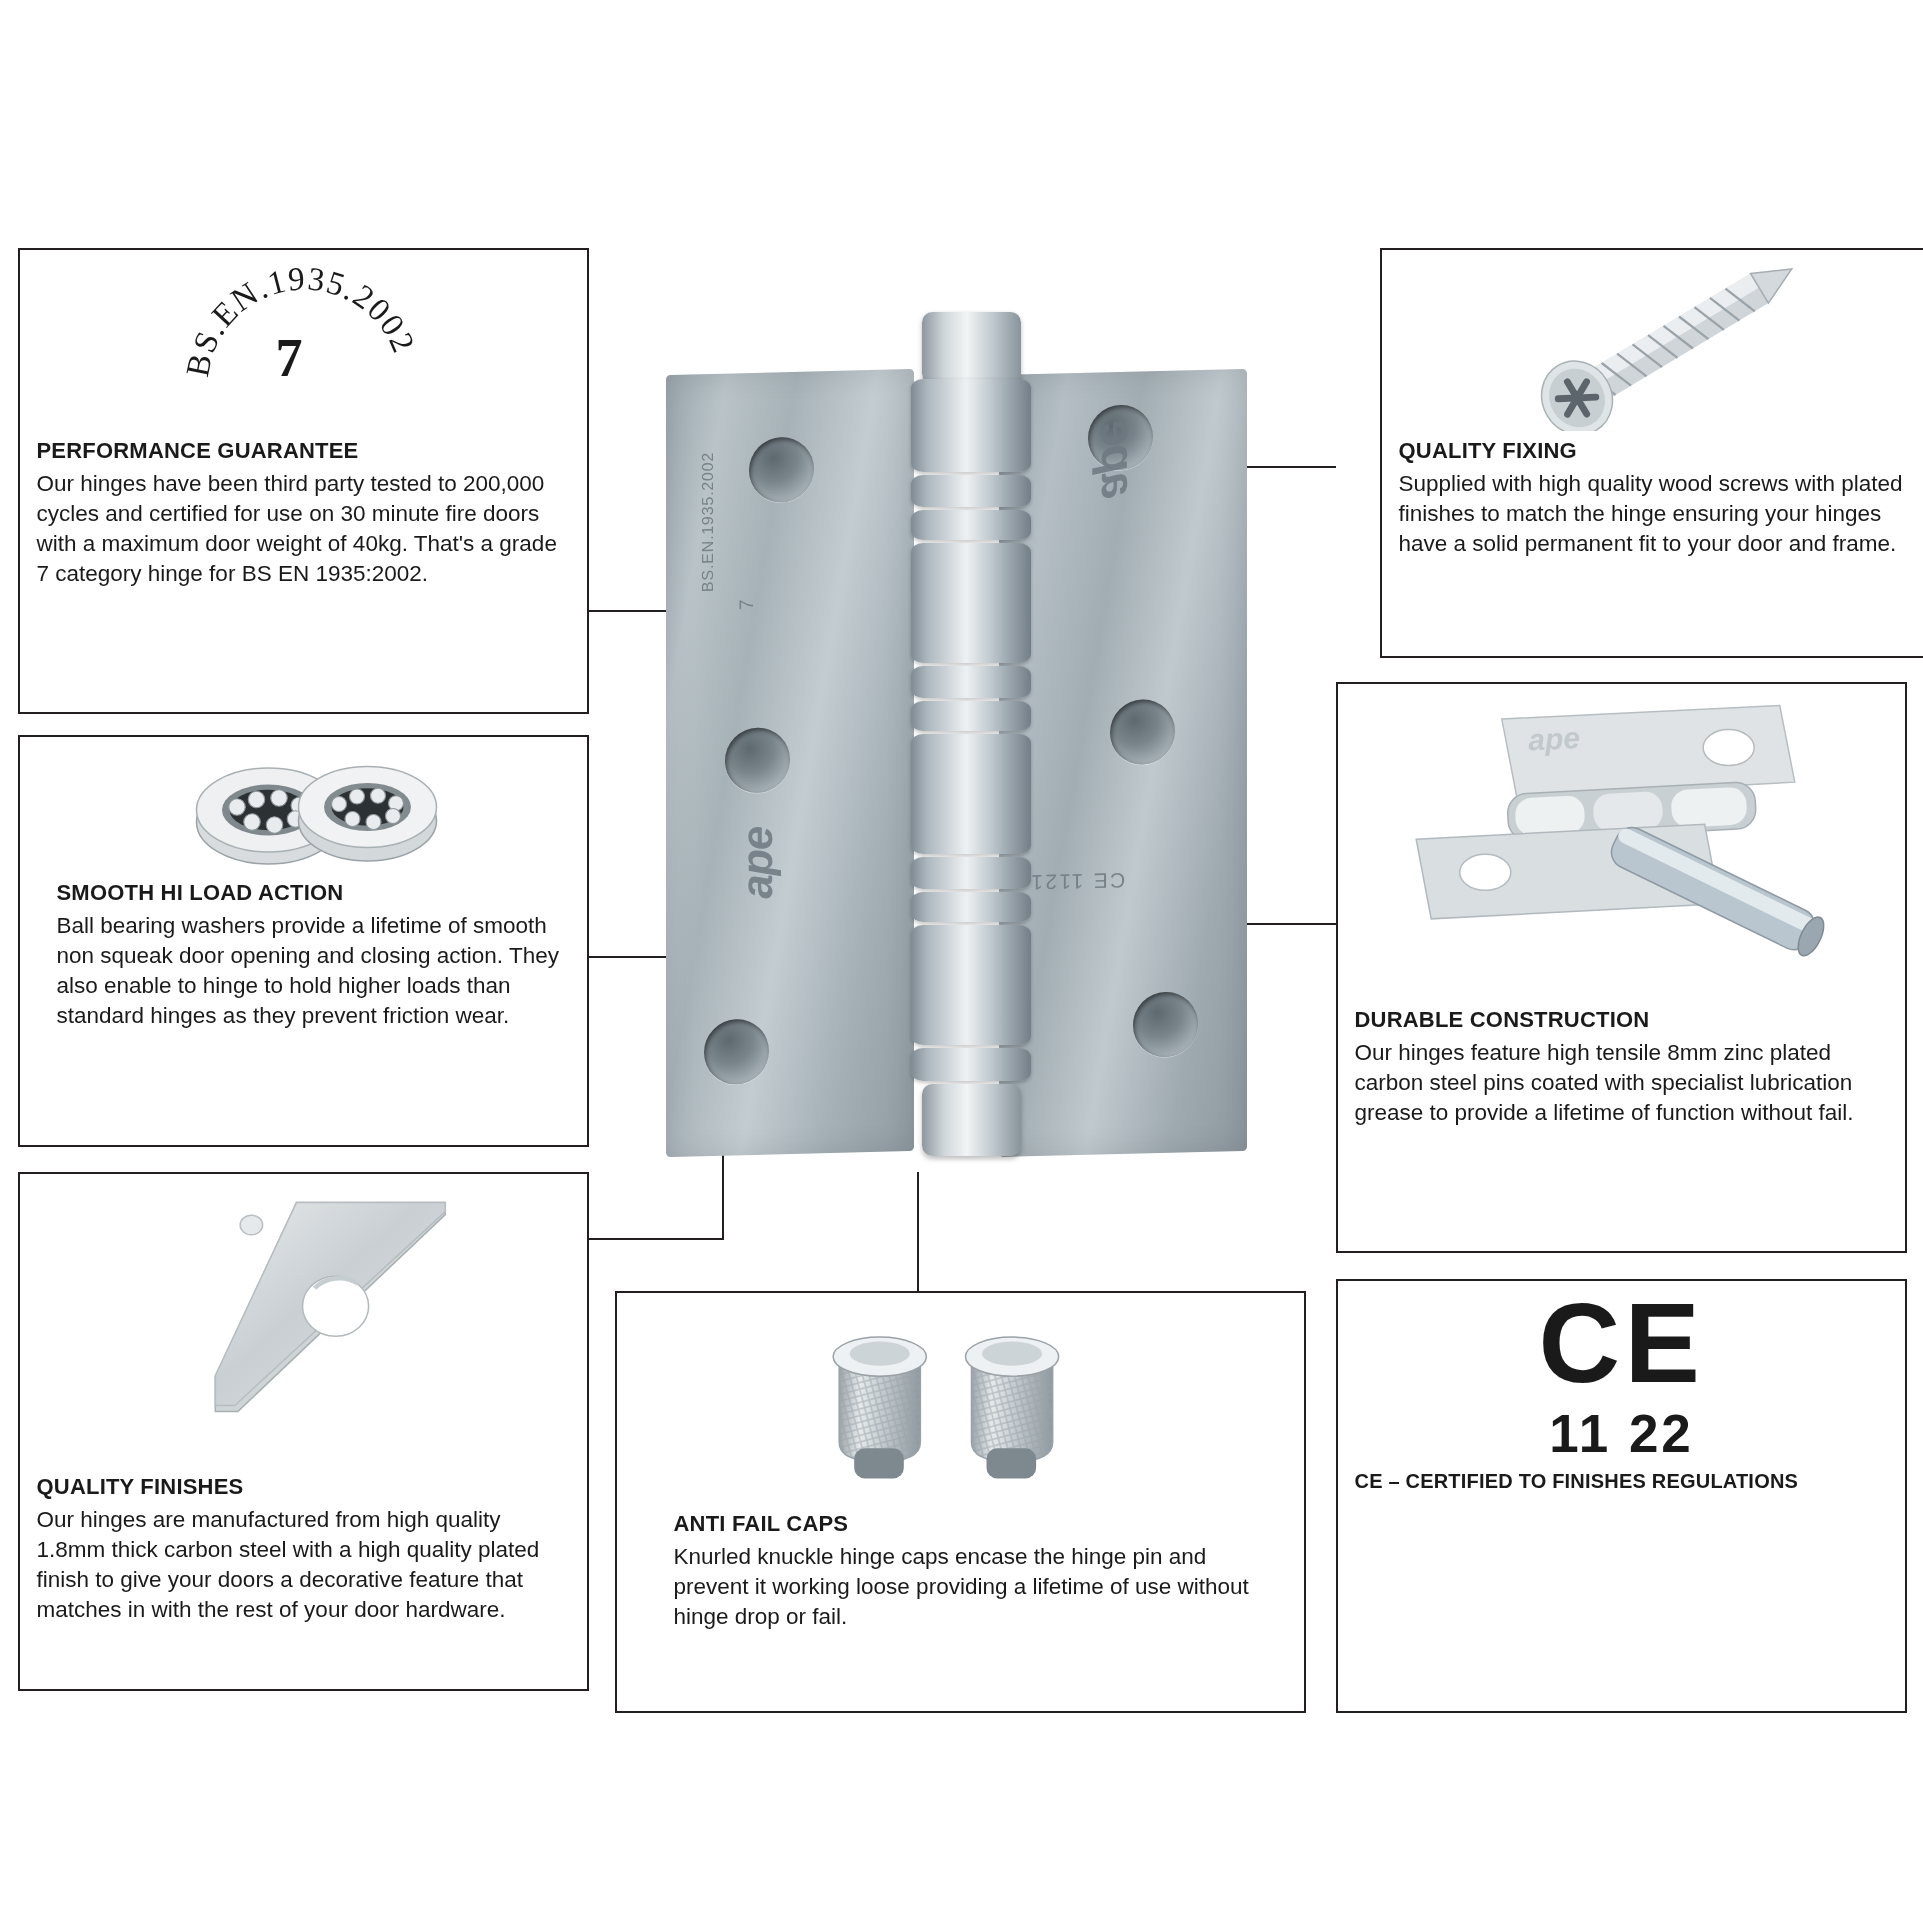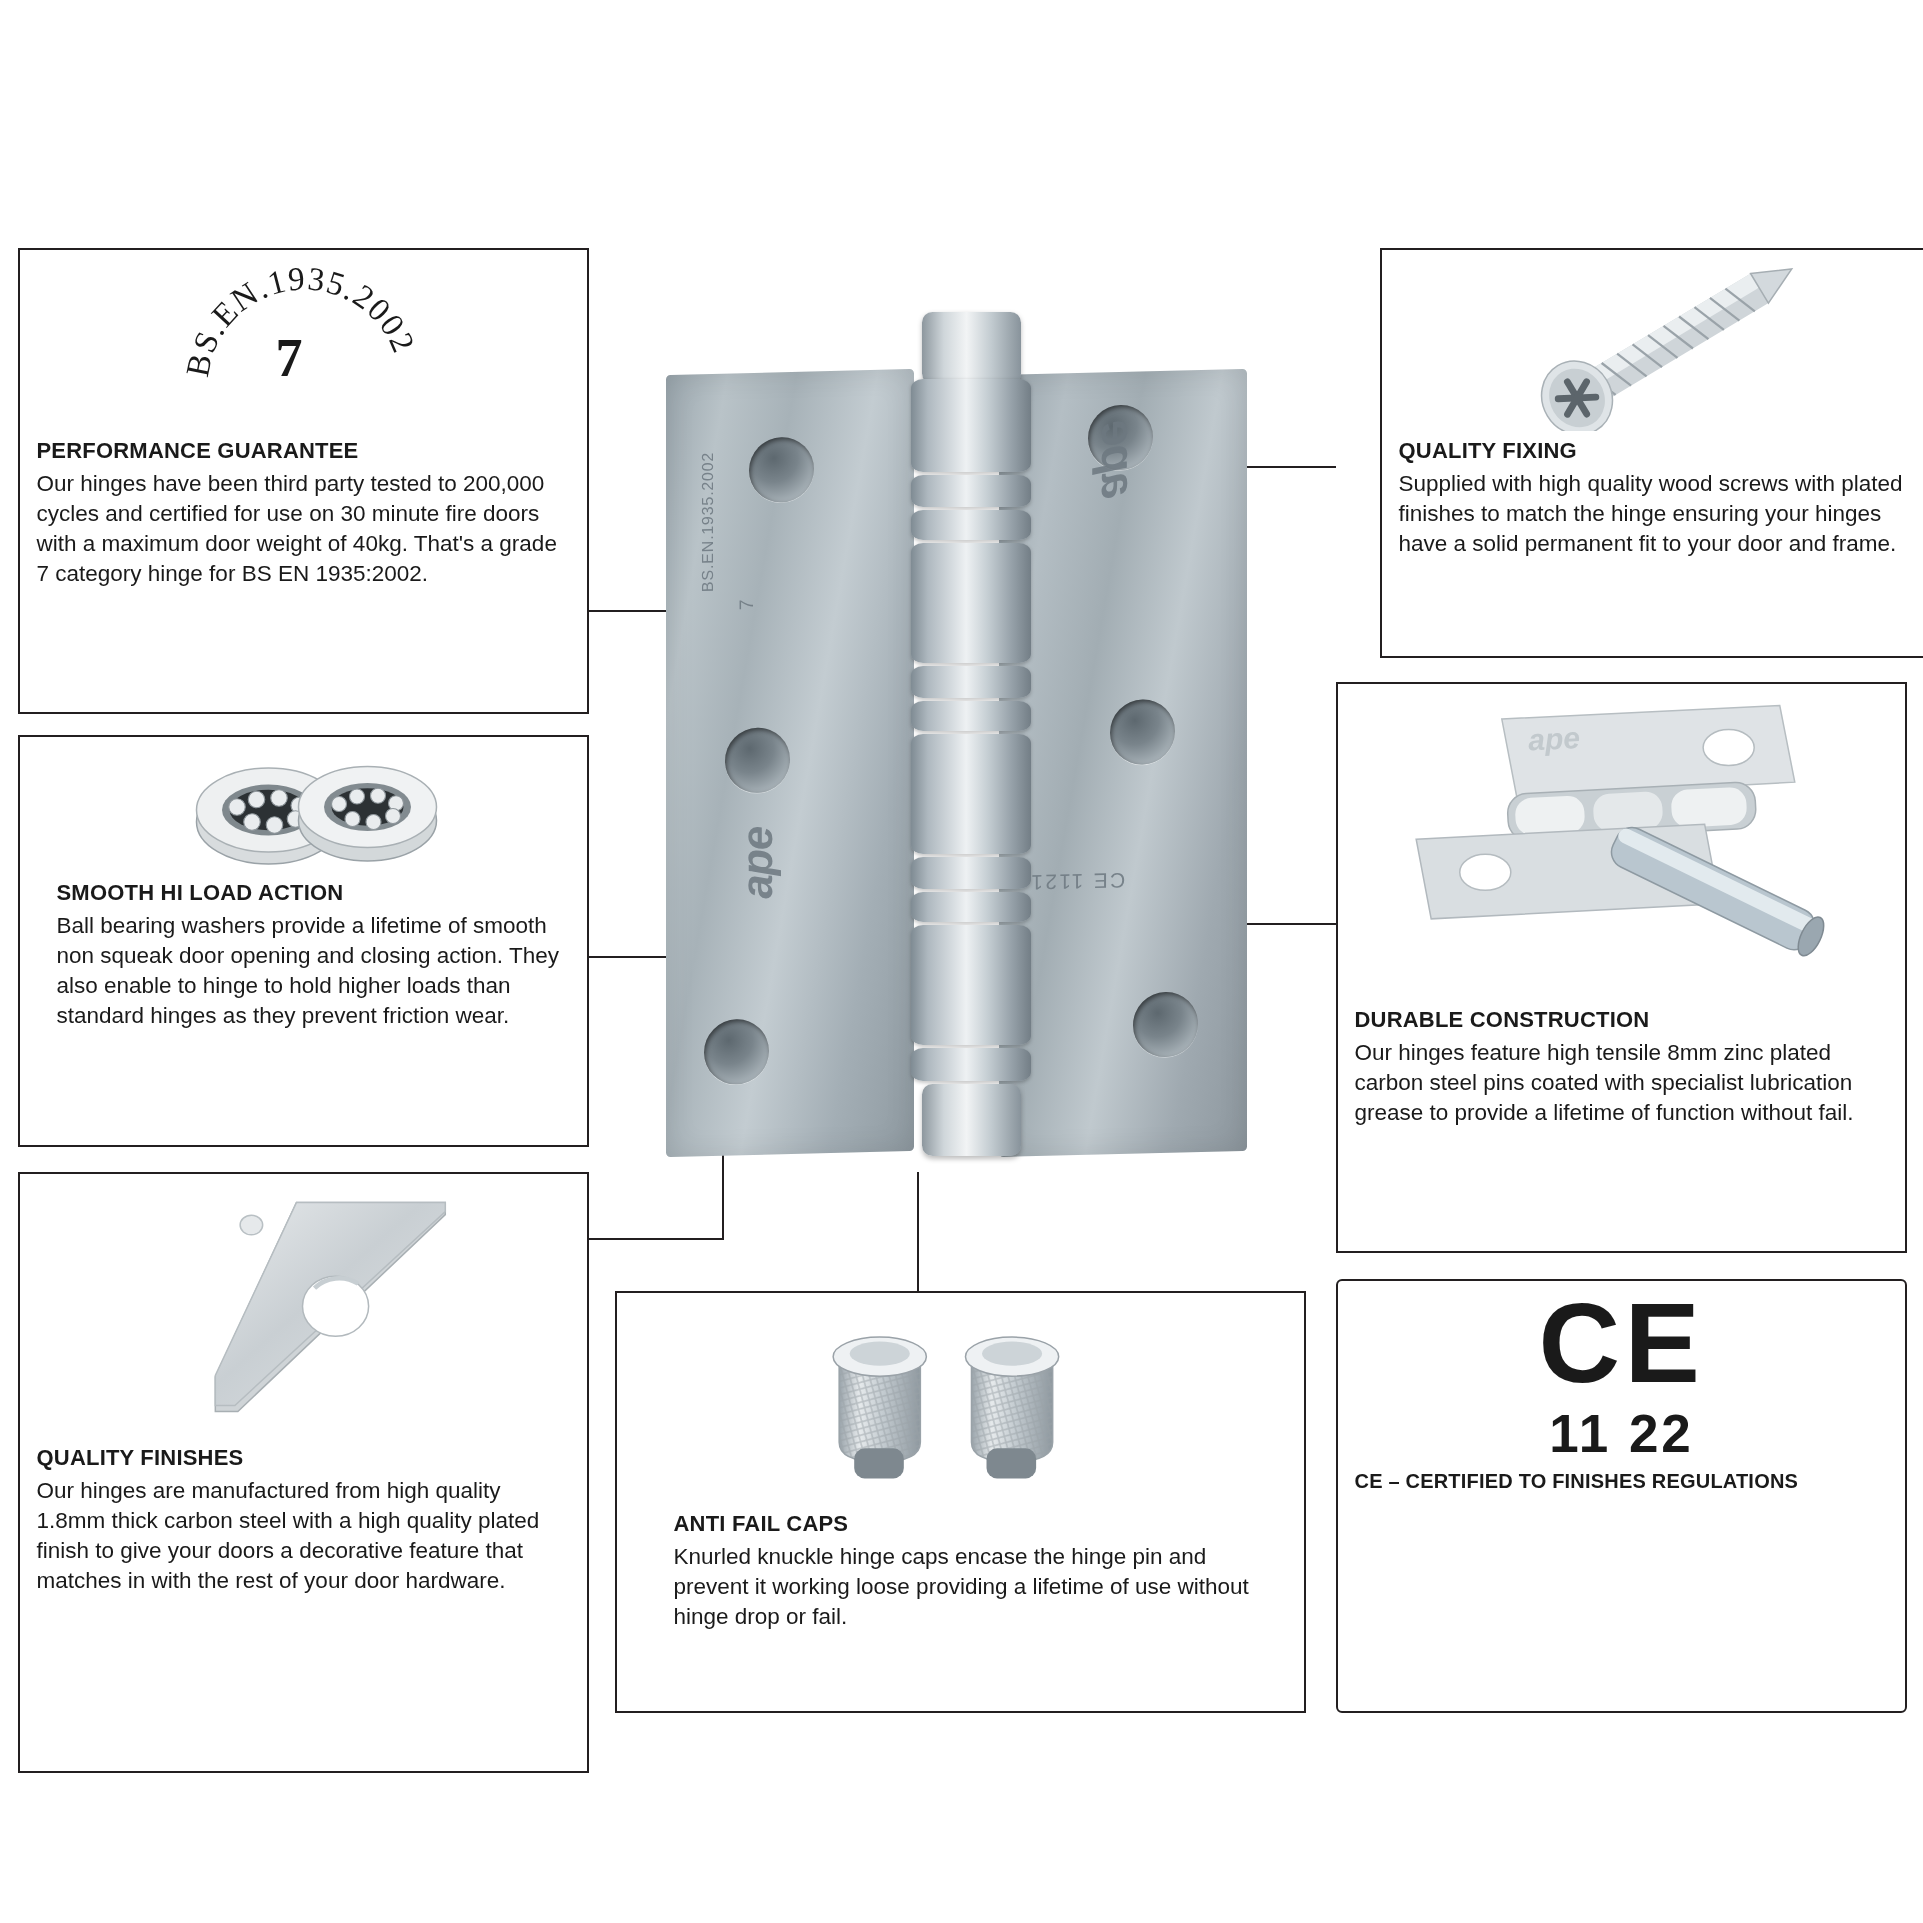--- a/index.html
+++ b/index.html
@@ -54,25 +54,25 @@
   }
   .body {
     font-size: 22.5px;
     line-height: 1.33;
     margin: 0;
   }
 
   
   #box-performance { left: 18px;   top: 248px;  width: 571px;  height: 466px; }
   #box-smooth      { left: 18px;   top: 735px;  width: 571px;  height: 412px; padding-left: 20px; }
-  #box-finishes    { left: 18px;   top: 1172px; width: 571px;  height: 601px; }
+  #box-finishes    { left: 18px;   top: 1172px; width: 571px;  height: 519px; gap: 29px; }
   #box-fixing      { left: 1380px; top: 248px;  width: 571px;  height: 410px; }
   #box-durable     { left: 1336px; top: 682px;  width: 571px;  height: 571px; }
   #box-caps        { left: 615px;  top: 1291px; width: 691px;  height: 422px; padding-left: 40px; }
-  #box-ce          { left: 1336px; top: 1279px; width: 571px;  height: 434px; border-radius: 6px; }
+  #box-ce          { left: 1336px; top: 1279px; width: 571px;  height: 434px; }
 
   
   .leader { position: absolute; background: #231f20; }
 
   
   #hinge-wrap {
     position: absolute;
     left: 646px;
     top: 301px;
     width: 646px;

